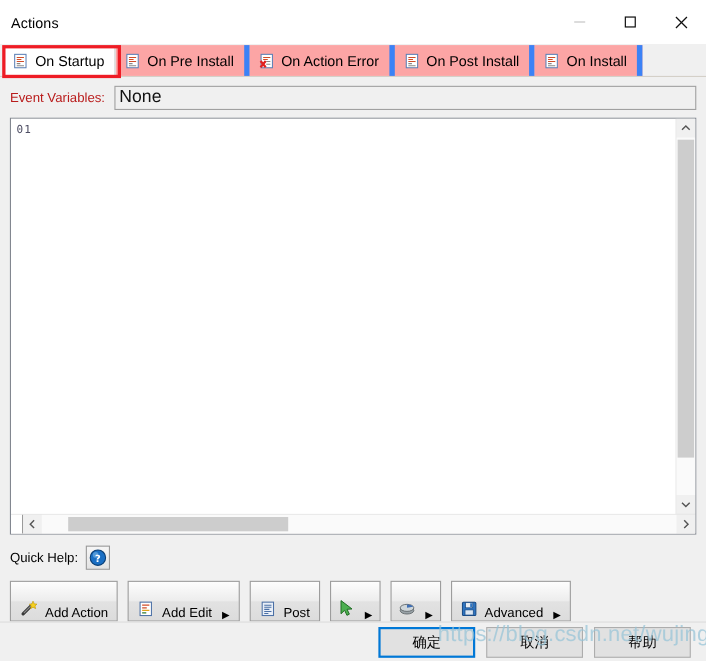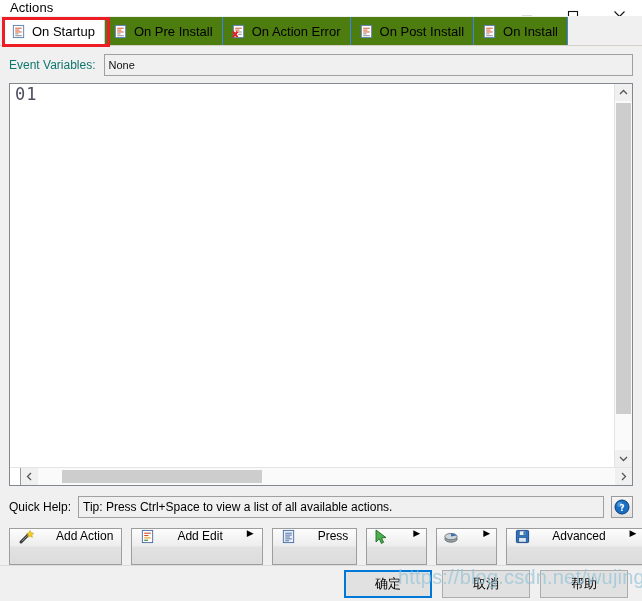--- a/index.html
+++ b/index.html
@@ -20,23 +20,24 @@
     position: relative;
     width: 642px;
     height: 601px;
     background: #f0f0f0;
     display: flex;
     flex-direction: column;
   }
 
   
   .titlebar {
-    height: 16px;
+    height: 40px;
     background: #ffffff;
     display: flex;
+    align-items: center;
     flex: 0 0 auto;
   }
   .title-text {
     padding-left: 10px;
     font-size: 13px;
     color: #000;
     letter-spacing: .1px;
   }
   .title-spacer { flex: 1 1 auto; }
   .win-btn {
@@ -61,22 +62,22 @@
     padding-left: 3px;
     box-sizing: border-box;
   }
   .tab {
     height: 28px;
     display: flex;
     align-items: center;
     gap: 6px;
     padding: 0 9px 0 8px;
     font-size: 13px;
-    background: #4d7c0f;
-    border-right: 1px solid #3b82f6;
+    background: #fca5a5;
+    border-right: 5px solid #3b82f6;
     box-sizing: border-box;
     white-space: nowrap;
   }
   .tab.active {
     background: #ffffff;
     border-right: 1px solid #cfcfcf;
     position: relative;
     z-index: 3;
   }
   .tab-label { line-height: 1; }
@@ -109,33 +110,33 @@
   .evrow {
     display: flex;
     align-items: center;
     height: 30px;
     flex: 0 0 auto;
     gap: 8px;
     padding-top: 4px;
   }
   .evlabel {
     font-size: 12px;
-    color: #0f766e;
+    color: #b91c1c;
     white-space: nowrap;
   }
   .evfield {
     flex: 1 1 auto;
     height: 22px;
     background: #f0f0f0;
     border: 1px solid #a0a0a0;
     box-sizing: border-box;
     display: flex;
     align-items: center;
     padding-left: 4px;
-    font-size: 11px;
+    font-size: 16px;
     color: #111;
   }
 
   
   .editor-wrap {
     flex: 1 1 auto;
     background: #ffffff;
     border: 1px solid #828790;
     box-sizing: border-box;
     margin-top: 3px;
@@ -153,21 +154,21 @@
   .editor-text {
     flex: 1 1 auto;
     background: #ffffff;
     overflow: hidden;
     position: relative;
     padding: 4px 0 0 5px;
     box-sizing: border-box;
   }
   .code-line {
     font-family: "DejaVu Sans Mono", monospace;
-    font-size: 17px;
+    font-size: 10px;
     line-height: 13px;
     color: #4d4d63;
     letter-spacing: 1px;
   }
 
   
   .vscroll {
     width: 17px;
     flex: 0 0 17px;
     background: #f0f0f0;
@@ -267,22 +268,22 @@
     height: 38px;
     flex: 0 0 auto;
     padding-top: 5px;
   }
   .tbtn {
     height: 37px;
     background: linear-gradient(#fdfdfd 0%, #ededed 48%, #e2e2e2 52%, #dcdcdc 100%);
     border: 1px solid #9d9d9d;
     box-sizing: border-box;
     display: flex;
-    align-items: flex-start;
-    gap: 22px;
+    align-items: flex-end;
+    gap: 7px;
     padding: 0 8px;
     font-size: 12px;
     white-space: nowrap;
   }
   .tbtn .caret {
     font-size: 9px;
     line-height: 1;
     color: #000;
     margin-left: 2px;
   }
@@ -475,21 +476,20 @@
         <div class="sb-btn">
           <svg width="7" height="9" viewBox="0 0 7 9">
             <polyline points="2,1 5.5,4.5 2,8" fill="none" stroke="#555" stroke-width="1.3"></polyline>
           </svg>
         </div>
       </div>
     </div>
 
     <div class="qhrow">
       <div class="qhlabel">Quick Help:</div>
-      <div class="qhfield">Tip: Press Ctrl+Space to view a list of all available actions.</div>
       <div class="help-btn">
         <svg width="16" height="16" viewBox="0 0 16 16">
           <circle cx="8" cy="8" r="7" fill="#1a6fc4" stroke="#0b3f75" stroke-width="1"></circle>
           <circle cx="6" cy="5.5" r="2.6" fill="#65a8e0" opacity="0.75"></circle>
           <text x="8" y="11.6" font-size="9" font-family="DejaVu Sans, sans-serif" font-weight="bold" fill="#ffffff" text-anchor="middle">?</text>
         </svg>
       </div>
     </div>
 
     <div class="toolbar">
@@ -523,21 +523,21 @@
         <span>
           <svg width="15" height="15" viewBox="0 0 16 16">
             <rect x="2.5" y="1.5" width="11" height="13" fill="#e8eef7" stroke="#4a6fa5" stroke-width="1"></rect>
             <line x1="4.5" y1="4.5" x2="11.5" y2="4.5" stroke="#4a6fa5" stroke-width="1"></line>
             <line x1="4.5" y1="6.5" x2="11.5" y2="6.5" stroke="#4a6fa5" stroke-width="1"></line>
             <line x1="4.5" y1="8.5" x2="9.5" y2="8.5" stroke="#4a6fa5" stroke-width="1"></line>
             <line x1="4.5" y1="10.5" x2="11.5" y2="10.5" stroke="#4a6fa5" stroke-width="1"></line>
             <line x1="4.5" y1="12.5" x2="8.5" y2="12.5" stroke="#4a6fa5" stroke-width="1"></line>
           </svg>
         </span>
-        <span>Press</span>
+        <span>Post</span>
       </div>
 
       <div class="tbtn icononly">
         <span>
           <svg width="16" height="16" viewBox="0 0 16 16">
             <path d="M3 1 L3 13 L6.3 9.8 L8.4 14.4 L10.6 13.3 L8.5 8.9 L13 8.6 Z" fill="#4caf50" stroke="#1f6b23" stroke-width="0.9" stroke-linejoin="round"></path>
           </svg>
         </span>
         <span class="caret">▶</span>
       </div>

